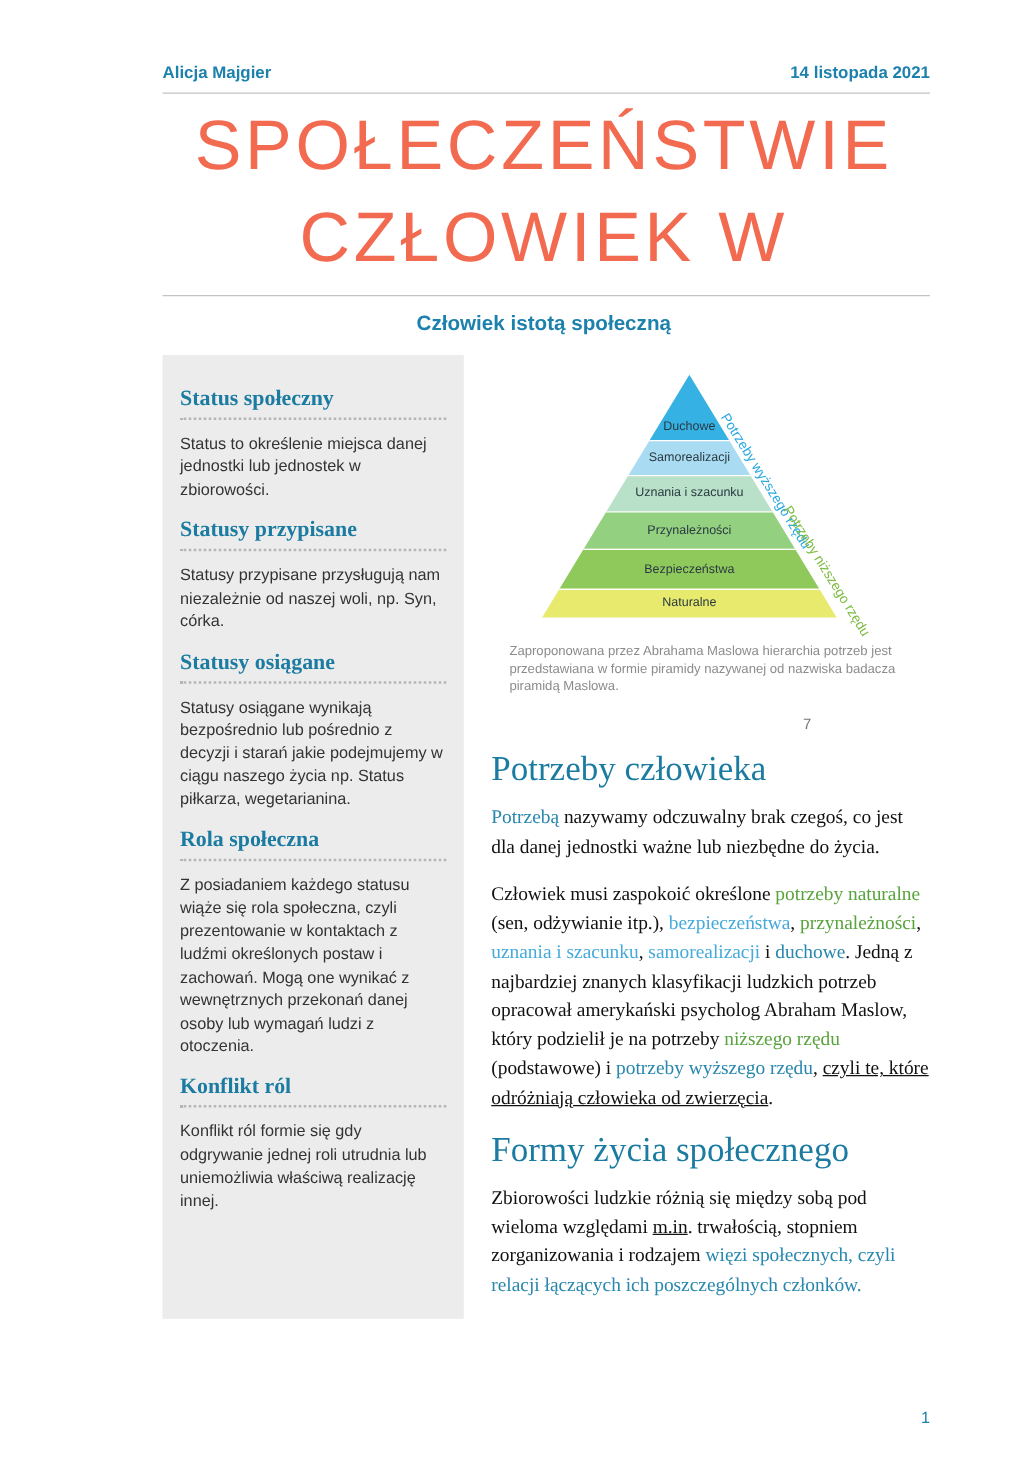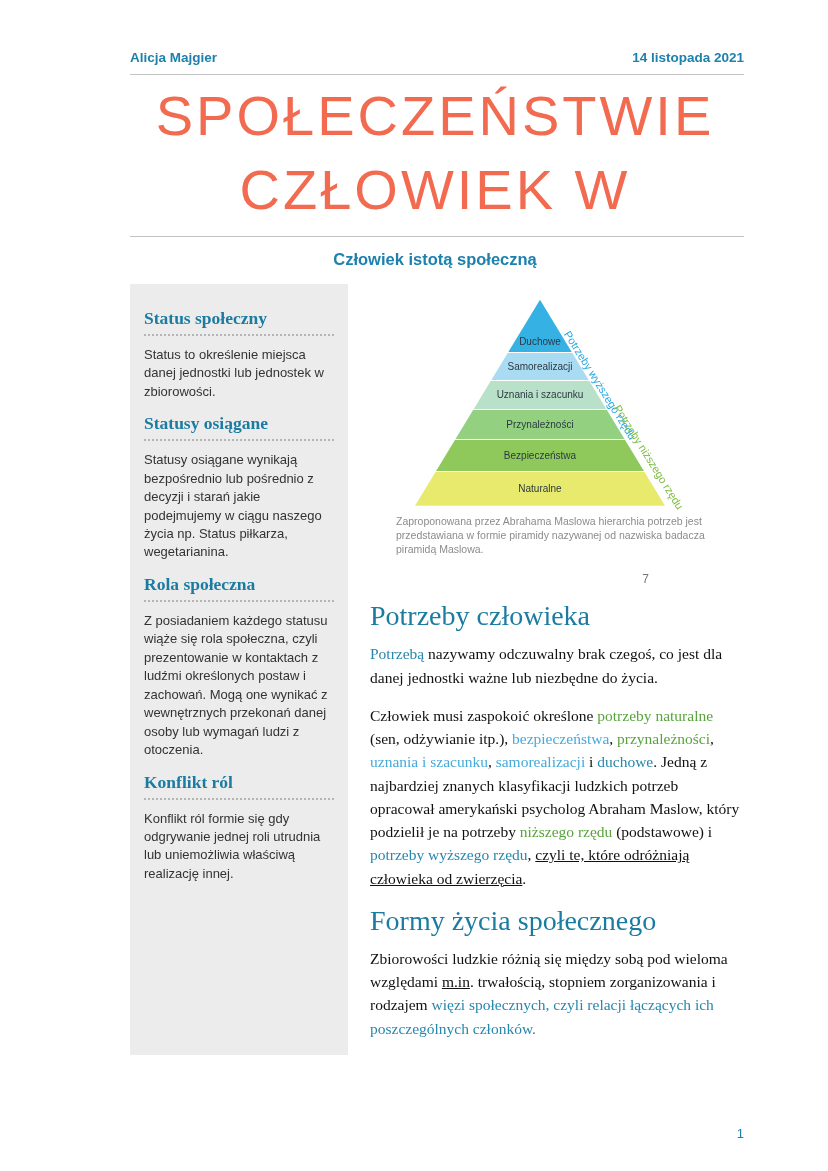--- a/index.html
+++ b/index.html
@@ -20,21 +20,21 @@
     text-align:center; color:#f26a50; font-weight:200; letter-spacing:3px;
     font-size:56px; line-height:1.32; margin-top:4px;
     font-family:"Liberation Sans", sans-serif;
   }
   .subtitle {
     text-align:center; color:#1d81ad; font-size:16.5px; font-weight:bold; margin-top:13px;
   }
   
   .columns { display:flex; gap:22px; padding:0 84px 0 88px; margin-top:15px; }
   .sidebar {
-    width:218px; flex-shrink:0; background:#ececec; box-sizing:border-box;
+    width:241px; flex-shrink:0; background:#ececec; box-sizing:border-box;
     padding:12px 14px 20px 14px;
   }
   .sb-heading {
     font-family:"Liberation Serif", serif; font-weight:bold; color:#1b7ba1;
     font-size:17.5px; margin:12px 0 5px 0;
   }
   .dots { border-bottom:2px dotted #b5b5b5; margin:0 0 10px 0; }
   .sb-body { font-size:13px; color:#333; line-height:1.42; margin:0 0 8px 0; }
   .main { flex:1; min-width:0; }
   
@@ -91,20 +91,25 @@
 
   <div class="columns">
 
     <aside class="sidebar">
       <div>
         <div class="sb-heading">Status społeczny</div>
         <div class="dots"></div>
         <p class="sb-body">Status to określenie miejsca danej jednostki lub jednostek w zbiorowości.</p>
       </div>
       <div>
+        <div class="sb-heading">Statusy przypisane</div>
+        <div class="dots"></div>
+        <p class="sb-body">Statusy przypisane przysługują nam niezależnie od naszej woli, np. Syn, córka.</p>
+      </div>
+      <div>
         <div class="sb-heading">Statusy osiągane</div>
         <div class="dots"></div>
         <p class="sb-body">Statusy osiągane wynikają bezpośrednio lub pośrednio z decyzji i starań jakie podejmujemy w ciągu naszego życia np. Status piłkarza, wegetarianina.</p>
       </div>
       <div>
         <div class="sb-heading">Rola społeczna</div>
         <div class="dots"></div>
         <p class="sb-body">Z posiadaniem każdego statusu wiąże się rola społeczna, czyli prezentowanie w kontaktach z ludźmi określonych postaw i zachowań. Mogą one wynikać z wewnętrznych przekonań danej osoby lub wymagań ludzi z otoczenia.</p>
       </div>
       <div>
@@ -127,21 +132,21 @@
             </div>
             <div class="band" style="background: rgb(185, 224, 200); height: 29px;">
               <span class="band-label">Uznania i szacunku</span>
             </div>
             <div class="band" style="background: rgb(147, 208, 127); height: 30px;">
               <span class="band-label">Przynależności</span>
             </div>
             <div class="band" style="background: rgb(143, 201, 92); height: 32px;">
               <span class="band-label">Bezpieczeństwa</span>
             </div>
-            <div class="band" style="background: rgb(231, 234, 109); height: 35px;">
+            <div class="band" style="background: rgb(231, 234, 109); height: 23px;">
               <span class="band-label">Naturalne</span>
             </div>
           </div>
           <span class="side-label higher">Potrzeby wyższego rzędu</span>
           <span class="side-label lower">Potrzeby niższego rzędu</span>
         </div>
         <figcaption>Zaproponowana przez Abrahama Maslowa hierarchia potrzeb jest przedstawiana w formie piramidy nazywanej od nazwiska badacza piramidą Maslowa.</figcaption>
         <div class="slide-num">7</div>
       </figure>
 

